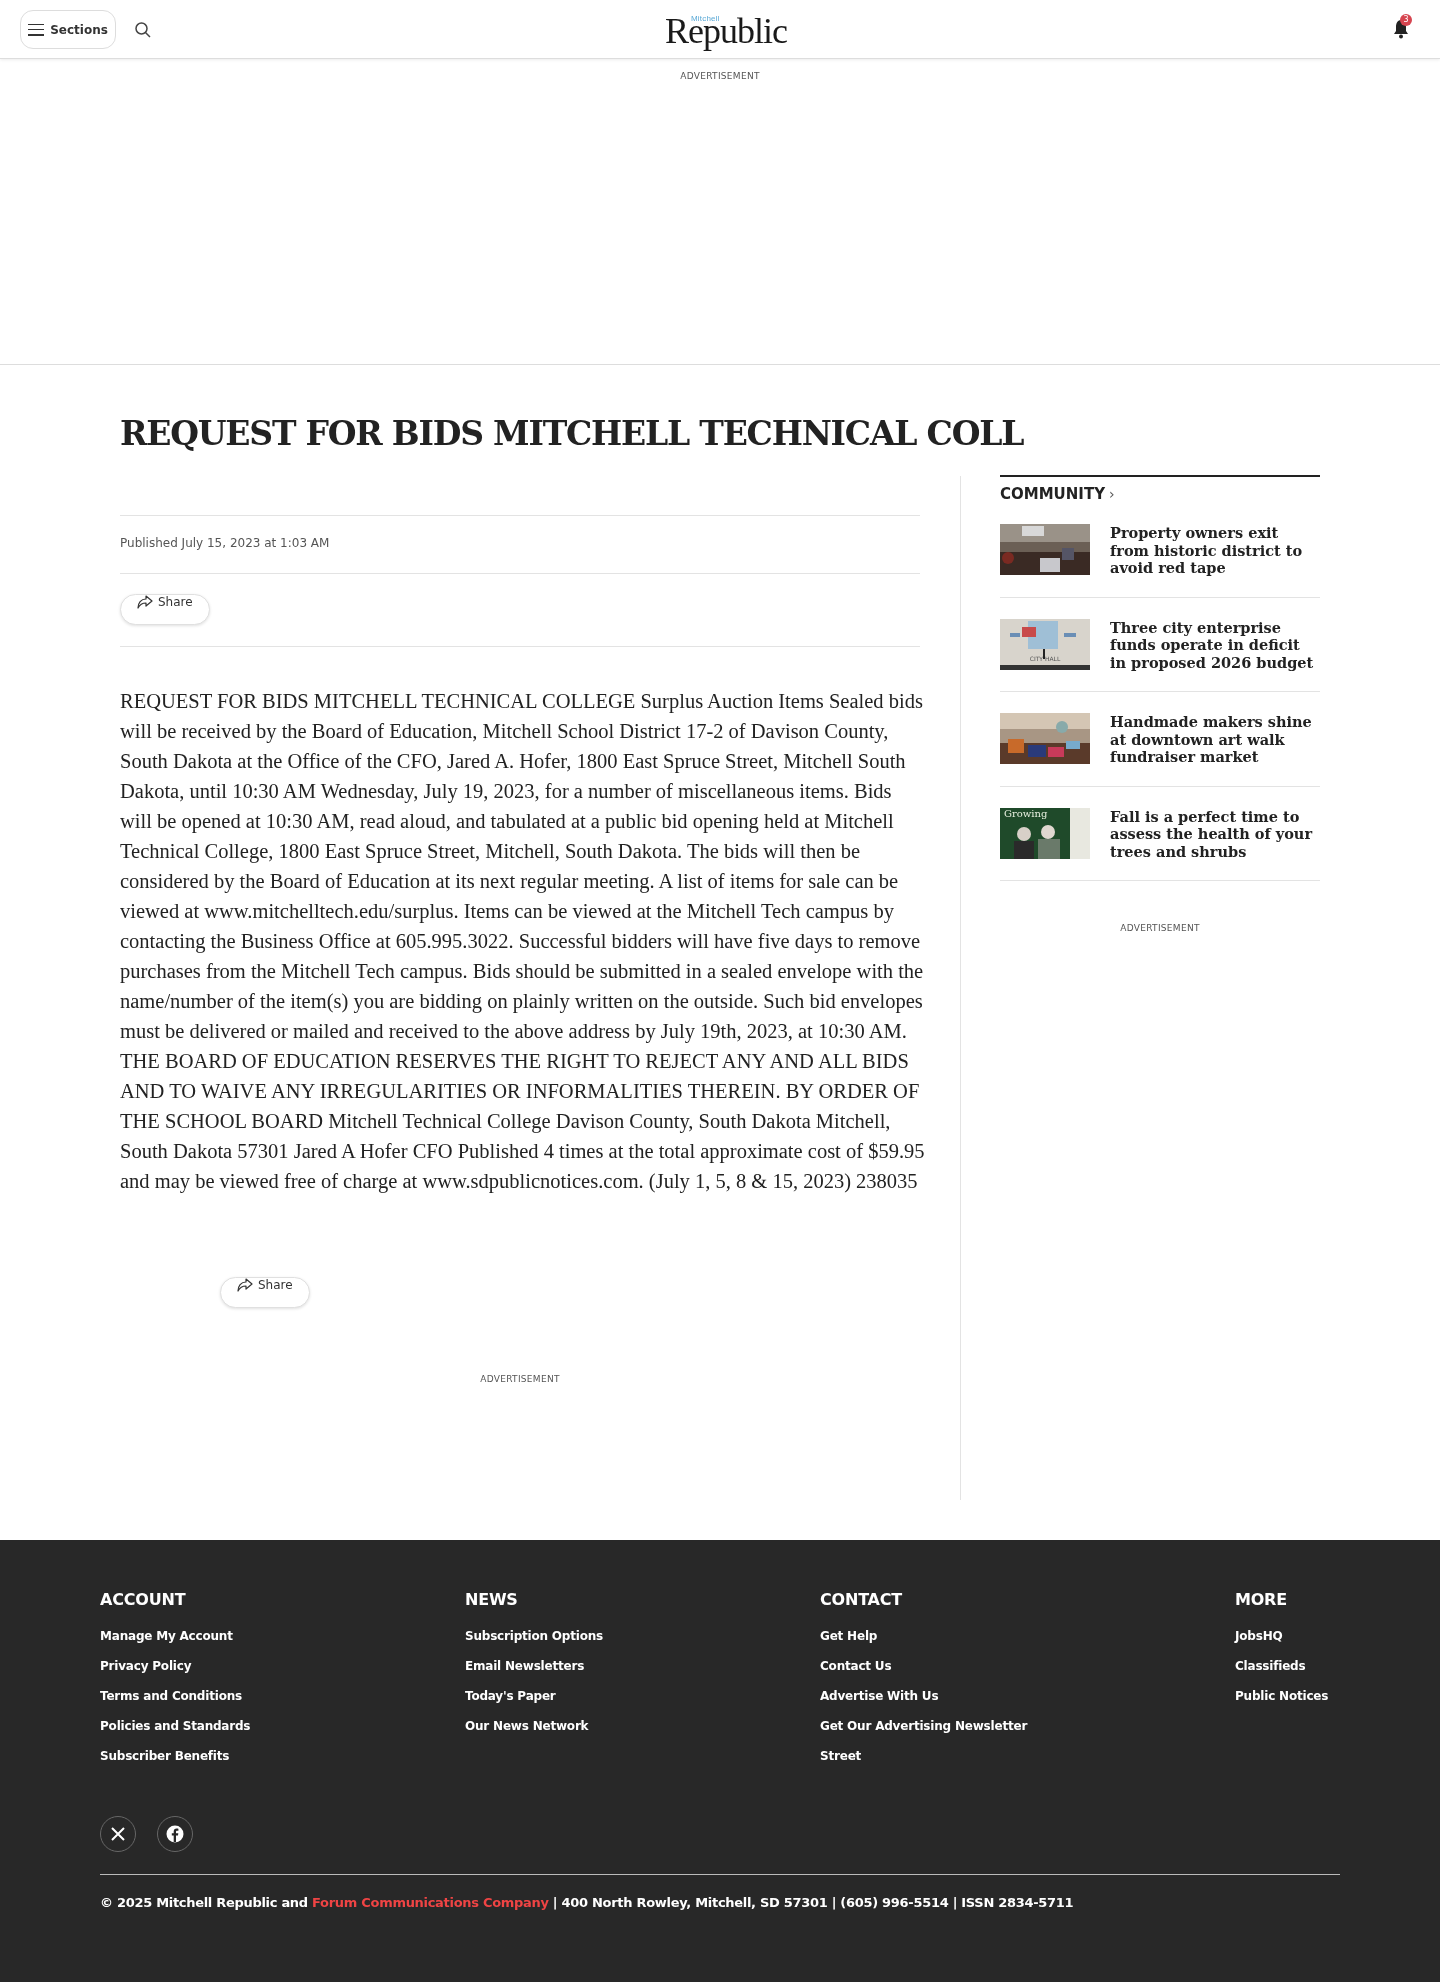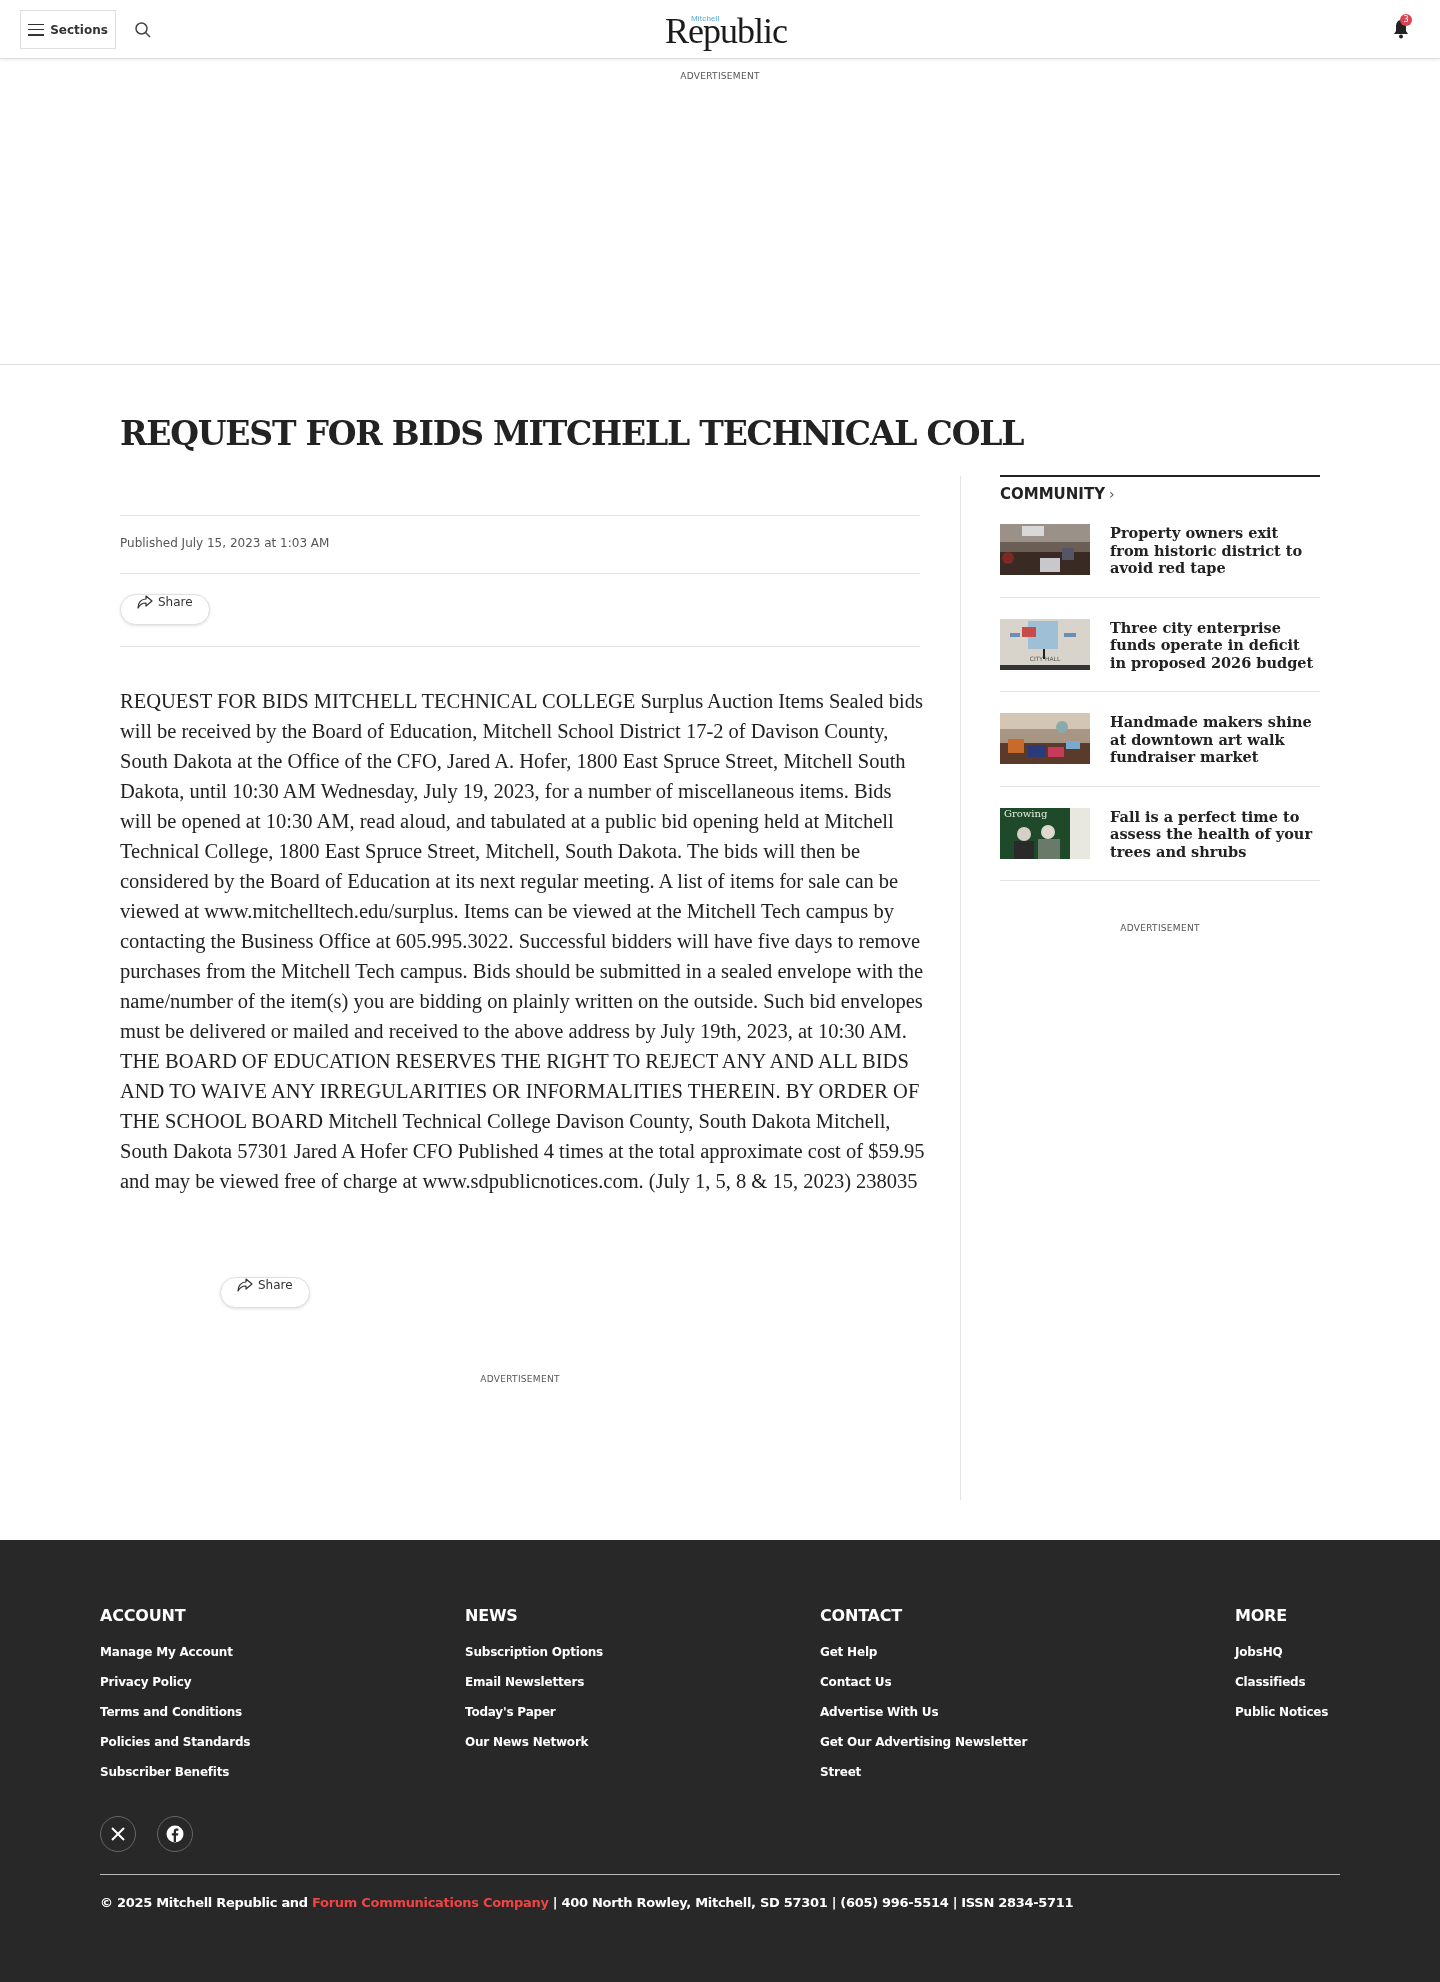--- a/index.html
+++ b/index.html
@@ -1,21 +1,21 @@
 <!DOCTYPE html>
 <html><head>
 <meta charset="utf-8">
 <style>
   * { box-sizing: border-box; margin: 0; padding: 0; }
   html, body { width: 1440px; background: #fff; color: #222; font-family: "Liberation Sans", sans-serif; }
   body { position: relative; min-height: 1982px; }
 
   
   .topbar { position: absolute; top: 0; left: 0; width: 1440px; height: 59px; background: #fff; border-bottom: 1px solid #ddd; box-shadow: 0 1px 3px rgba(0,0,0,0.08); z-index: 2; }
-  .sections-btn { position: absolute; left: 20px; top: 10px; width: 96px; height: 39px; border: 1px solid #ddd; border-radius: 0; background: #fff; display: flex; align-items: center; justify-content: center; gap: 6px; font-family: "DejaVu Sans", sans-serif; font-size: 12px; font-weight: bold; color: #333; cursor: pointer; }
+  .sections-btn { position: absolute; left: 20px; top: 10px; width: 96px; height: 39px; border: 1px solid #ddd; border-radius: 13px; background: #fff; display: flex; align-items: center; justify-content: center; gap: 6px; font-family: "DejaVu Sans", sans-serif; font-size: 12px; font-weight: bold; color: #333; cursor: pointer; }
   .hamburger { width: 16px; height: 12px; display: flex; flex-direction: column; justify-content: space-between; }
   .hamburger span { display: block; height: 1.5px; background: #333; }
   .search-icon { position: absolute; left: 134px; top: 21px; width: 18px; height: 18px; cursor: pointer; }
   .logo { position: absolute; left: 665px; top: 8px; width: 110px; height: 42px; text-align: center; }
   .logo .small { position: absolute; left: 26px; top: 6px; font-family: "Liberation Sans", sans-serif; font-size: 8px; color: #5aa9d6; letter-spacing: 0.2px; }
   .logo .big { position: absolute; left: 0; top: 4px; width: 110px; font-family: "Liberation Serif", serif; font-size: 36px; color: #1a1a1a; letter-spacing: -1px; line-height: 38px; }
   .bell { position: absolute; left: 1392px; top: 18px; width: 18px; height: 22px; cursor: pointer; }
   .bell-badge { position: absolute; left: 1400px; top: 14px; width: 12px; height: 12px; border-radius: 50%; background: #d64550; color: #fff; font-size: 8px; line-height: 12px; text-align: center; font-family: "DejaVu Sans", sans-serif; }
 
   .ad-label { font-family: "DejaVu Sans", sans-serif; font-size: 9px; color: #555; letter-spacing: 0.3px; text-align: center; }
@@ -41,21 +41,21 @@
   .story:first-of-type { padding-top: 20px; }
   .thumb { width: 90px; height: 51px; flex-shrink: 0; margin-top: 0px; }
   .story-title { margin-left: 20px; font-family: "DejaVu Serif", serif; font-weight: bold; font-size: 14.5px; line-height: 17.5px; color: #222; }
   .side-ad { margin-top: 42px; }
 
   .bottom-ad { position: absolute; left: 120px; top: 1374px; width: 800px; }
 
   
   .footer { position: absolute; top: 1540px; left: 0; width: 1440px; height: 442px; background: #282828; color: #fff; font-family: "DejaVu Sans", sans-serif; }
   .fcol { position: absolute; top: 50px; }
-  .fcol h4 { font-size: 16px; font-weight: bold; color: #fff; margin-bottom: 12px; letter-spacing: -0.2px; margin-top: 16px; }
+  .fcol h4 { font-size: 16px; font-weight: bold; color: #fff; margin-bottom: 12px; letter-spacing: -0.2px; }
   .fcol a { display: block; font-size: 12px; font-weight: bold; color: #fff; text-decoration: none; line-height: 30px; letter-spacing: -0.2px; cursor: pointer; }
   .social { position: absolute; top: 276px; width: 36px; height: 36px; border: 1px solid #666; border-radius: 50%; display: flex; align-items: center; justify-content: center; cursor: pointer; }
   .fline { position: absolute; left: 100px; top: 334px; width: 1240px; height: 1px; background: #bbb; }
   .copyright { position: absolute; left: 100px; top: 355px; font-size: 13px; font-weight: bold; color: #fff; letter-spacing: -0.3px; white-space: nowrap; }
   .copyright .link { color: #ef4444; cursor: pointer; }
 </style>
 </head>
 <body>
 
 <div class="topbar">

